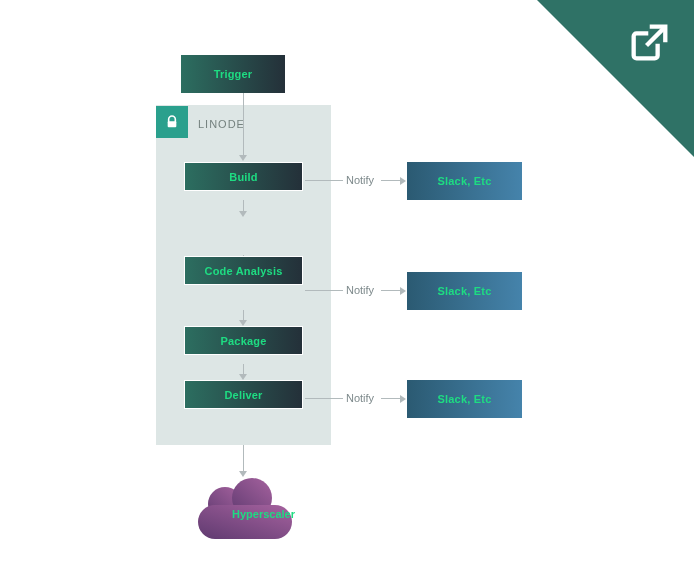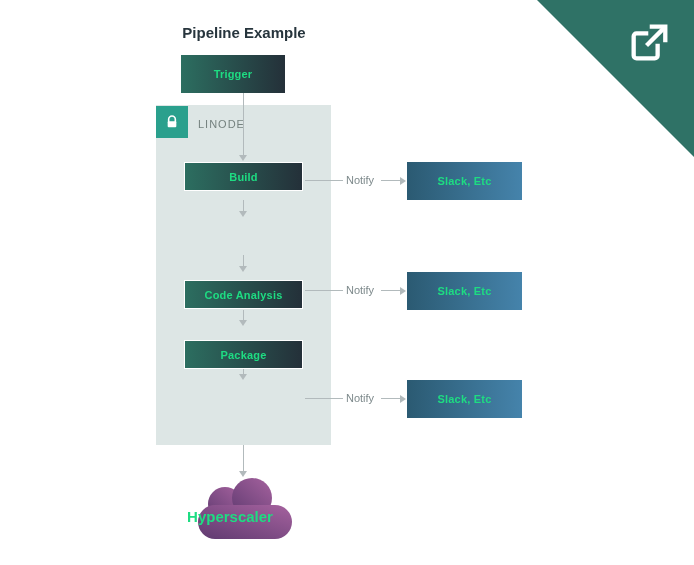--- a/index.html
+++ b/index.html
@@ -28,42 +28,41 @@
   .hline { position:absolute; height:1px; background:#b2babc; }
   .head-down { position:absolute; width:0; height:0;
                border-left:4px solid transparent; border-right:4px solid transparent;
                border-top:6px solid #b2babc; }
   .head-right { position:absolute; width:0; height:0;
                 border-top:4px solid transparent; border-bottom:4px solid transparent;
                 border-left:6px solid #b2babc; }
   .notify-label { position:absolute; font-size:11px; color:#7e8a8c; }
 
   .cloud-svg { position:absolute; left:195px; top:477px; width:100px; height:64px; }
-  .cloud-label { position:absolute; left:180px; top:508px; width:100px; text-align:center;
-                 font-size:15px; font-weight:bold; color:#1edc82; }
+  .cloud-label { position:absolute; left:195px; top:508px; width:100px; text-align:right;
+                 font-size:11px; font-weight:bold; color:#1edc82; }
 
   .corner { position:absolute; top:0; right:0; width:157px; height:157px; background:#2f7266;
             clip-path:polygon(0 0,100% 0,100% 100%); }
   .ext-icon { position:absolute; top:20px; right:22px; width:46px; height:46px; cursor:pointer; }
 </style>
 </head>
 <body>
 
 <div class="canvas">
 
   <div class="linode-box"></div>
   <div class="lock-badge">
     <svg width="16" height="16" viewBox="0 0 24 24">
       <path d="M7 12 V8 a5 5 0 0 1 10 0 v4" fill="none" stroke="#ffffff" stroke-width="2.4"></path>
       <rect x="5.5" y="11" width="13" height="9" rx="1.5" fill="#ffffff"></rect>
     </svg>
   </div>
   <div class="linode-label">LINODE</div>
 
-  <div class="diagram-title">Pipeline Example</div>
 
   <div class="node trigger">Trigger</div>
 
   <div class="vline" style="left:243px;top:93px;height:62px"></div>
   <div class="head-down" style="left:239px;top:155px"></div>
 
   <div class="vline" style="left:243px;top:200px;height:11px"></div>
   <div class="head-down" style="left:239px;top:211px"></div>
 
   <div class="vline" style="left:243px;top:255px;height:11px"></div>
@@ -72,22 +71,23 @@
   <div class="vline" style="left:243px;top:310px;height:10px"></div>
   <div class="head-down" style="left:239px;top:320px"></div>
 
   <div class="vline" style="left:243px;top:364px;height:10px"></div>
   <div class="head-down" style="left:239px;top:374px"></div>
 
   <div class="vline" style="left:243px;top:445px;height:26px"></div>
   <div class="head-down" style="left:239px;top:471px"></div>
 
   <div class="node step" style="top:162px">Build</div>
-  <div class="node step" style="top:280px">Code Analysis</div>
-  <div class="node step" style="top:340px">Package</div>
+  <div class="node step" style="top:256px">Code Analysis</div>
+  <div class="node step" style="top:326px">Package</div>
+  <div class="node step" style="top:380px">Deliver</div>
 
   <div class="hline" style="left:305px;top:180px;width:38px"></div>
   <div class="notify-label" style="left:346px;top:174px">Notify</div>
   <div class="hline" style="left:381px;top:180px;width:19px"></div>
   <div class="head-right" style="left:400px;top:177px"></div>
   <div class="node slack" style="top:162px">Slack, Etc</div>
 
   <div class="hline" style="left:305px;top:290px;width:38px"></div>
   <div class="notify-label" style="left:346px;top:284px">Notify</div>
   <div class="hline" style="left:381px;top:290px;width:19px"></div>

